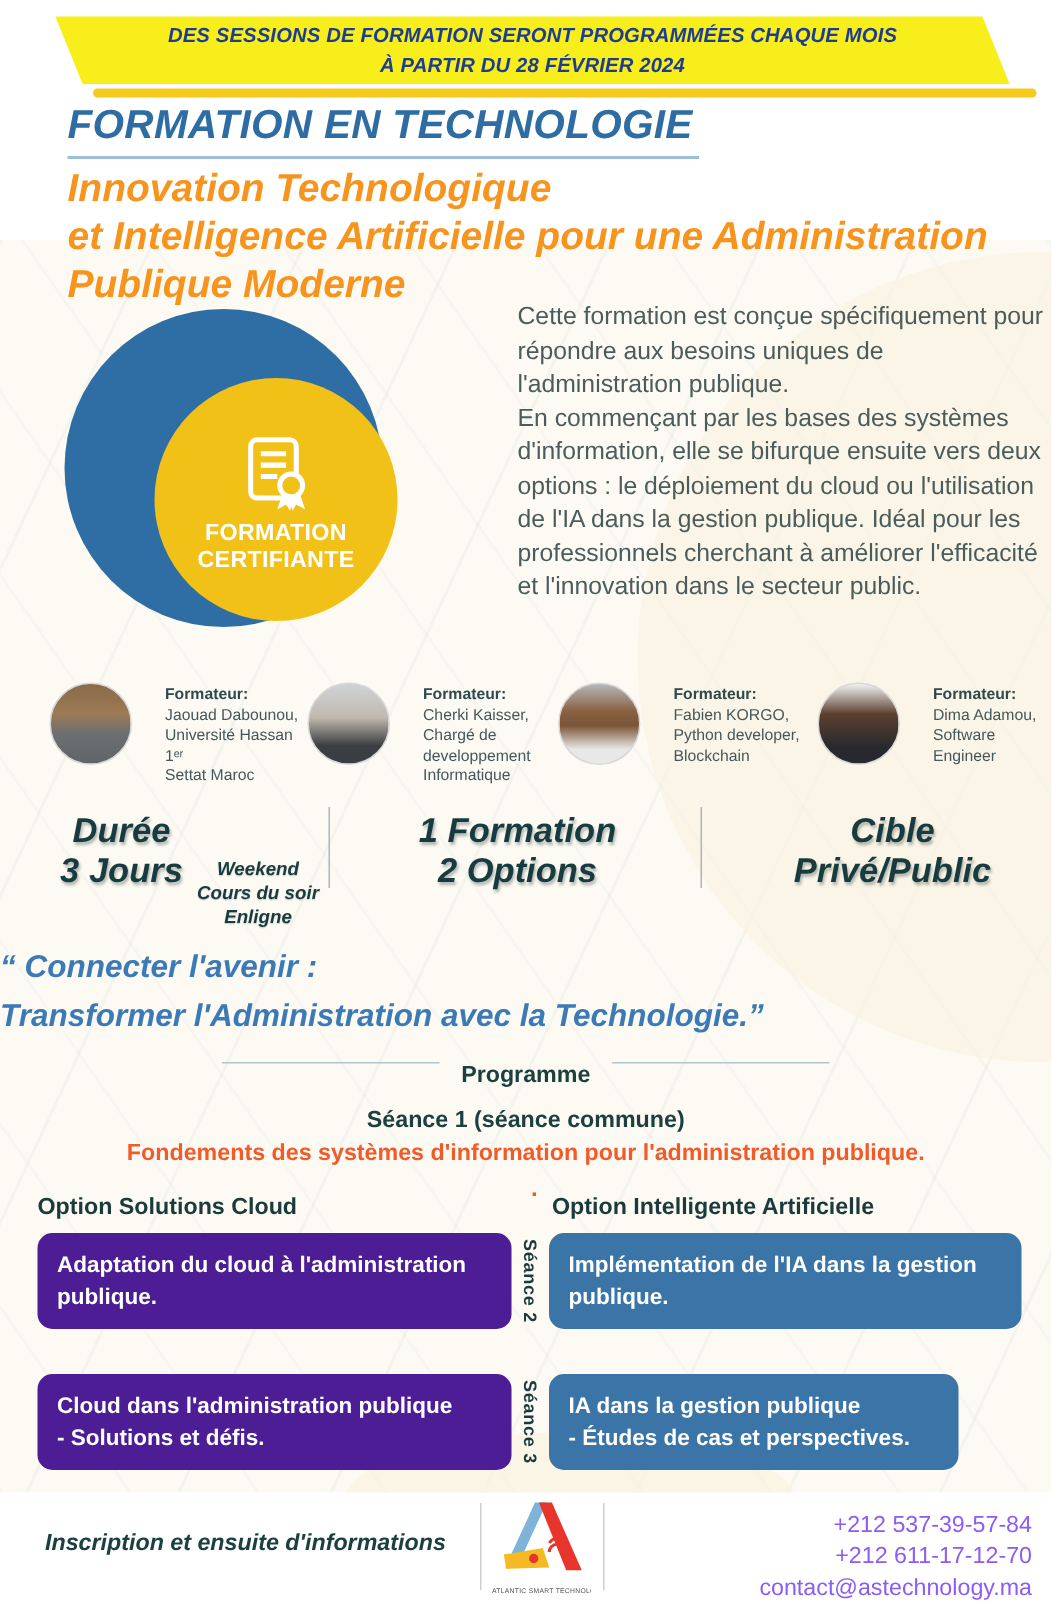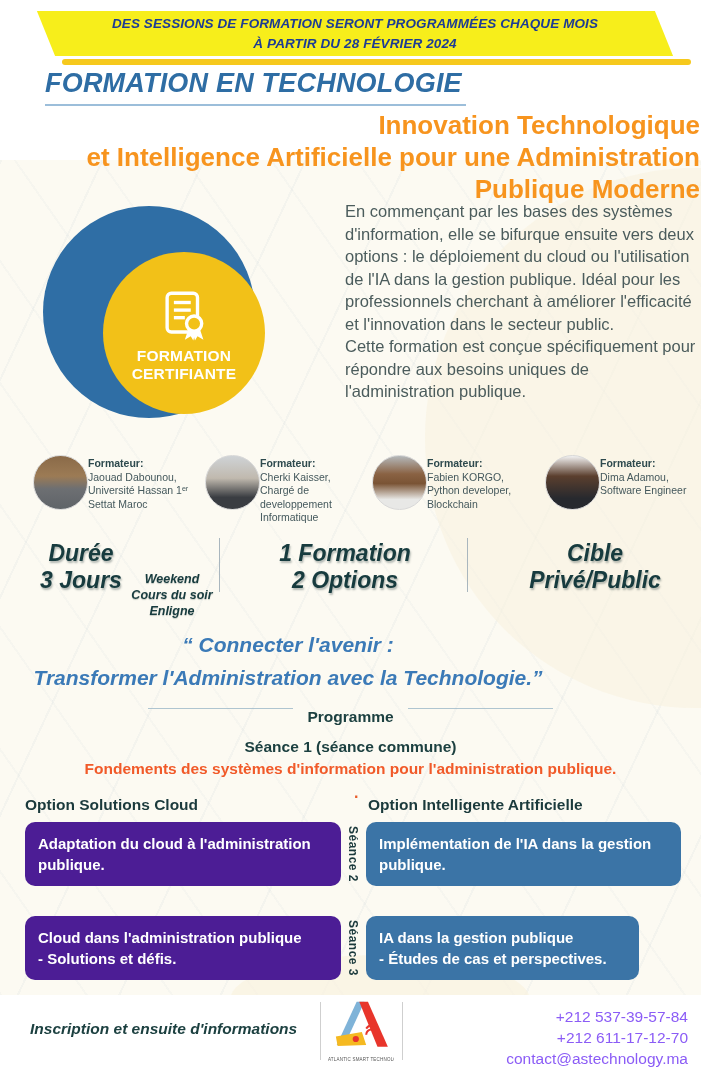--- a/index.html
+++ b/index.html
@@ -21,52 +21,52 @@
 
   
   .banner-bg{position:absolute;left:46px;top:11px;width:618px;height:45px;background:#F7EE1B;transform:skewX(22deg);}
   .banner-text{position:absolute;left:40px;top:14px;width:630px;text-align:center;
     color:#1D3C94;font-weight:bold;font-style:italic;font-size:13.5px;line-height:20px;letter-spacing:.1px;}
   .banner-underline{position:absolute;left:62px;top:59px;width:629px;height:6px;border-radius:4px;background:#F6C91D;}
 
   
   .h1{position:absolute;left:45px;top:68px;color:#2E6DA4;font-weight:bold;font-style:italic;font-size:27px;letter-spacing:.2px;}
   .h1 .underlined{display:inline-block;border-bottom:2px solid #9CBEDA;padding-bottom:5px;padding-right:4px;}
-  .h2{position:absolute;left:45px;top:109px;color:#F7941E;font-weight:bold;font-size:26px;line-height:32px;width:655px;text-align:right;}
+  .h2{position:absolute;left:45px;top:109px;color:#F7941E;font-weight:bold;font-style:italic;font-size:26px;line-height:32px;width:655px;}
 
   
   .blue-circle{position:absolute;left:43px;top:206px;width:212px;height:212px;border-radius:50%;background:#2F6EA5;}
   .gold-circle{position:absolute;left:103px;top:252px;width:162px;height:162px;border-radius:50%;background:#F2C118;
     display:flex;flex-direction:column;align-items:center;justify-content:center;padding-top:6px;box-sizing:border-box;}
   .badge-text{color:#ffffff;font-weight:bold;font-size:15.5px;line-height:18px;text-align:center;margin-top:4px;letter-spacing:.2px;}
 
   
   .description{position:absolute;left:345px;top:200px;width:352px;color:#4B5C5C;font-size:16.5px;line-height:22.5px;}
   .description p{margin:0;}
 
   
   .formateur{position:absolute;top:455px;display:flex;align-items:flex-start;}
   .photo{width:55px;height:55px;border-radius:50%;flex:0 0 55px;border:1px solid #d8d8d8;box-sizing:border-box;}
   .photo-1{background:linear-gradient(180deg,#8a6a48 0%,#9c7b55 38%,#6d6f72 62%,#5f6468 100%);}
   .photo-2{background:linear-gradient(180deg,#cfd3d6 0%,#c0b9ae 42%,#3a3d42 78%);}
   .photo-3{background:linear-gradient(180deg,#b4b8ba 0%,#8a6243 34%,#7a5435 52%,#e8e8e6 82%);}
   .photo-4{background:linear-gradient(180deg,#f2f2f2 0%,#5b3f2e 38%,#27292e 80%);}
-  .formateur .info{margin-left:0;font-size:10.5px;line-height:13.5px;color:#44585C;padding-top:2px;}
+  .formateur .info{margin-left:22px;font-size:10.5px;line-height:13.5px;color:#44585C;padding-top:2px;}
   .formateur .info b{color:#2E4A4E;font-size:10.5px;}
   .preline{white-space:pre-line;}
 
   
   .stat-big{position:absolute;color:#173B3E;font-weight:bold;font-style:italic;font-size:23px;line-height:27px;text-align:center;
     text-shadow:1px 2px 2px rgba(40,60,60,.35);}
   .stat-mode{position:absolute;left:122px;top:543px;width:100px;color:#173B3E;font-weight:bold;font-style:italic;
     font-size:12.5px;line-height:16px;text-align:center;text-shadow:0 1px 1px rgba(40,60,60,.25);margin-top:28px;}
   .vdiv{position:absolute;width:1px;height:54px;top:538px;background:#A9B6BE;}
 
   
-  .quote{position:absolute;left:0;top:628px;width:576px;text-align:center;color:#3B7AB7;font-style:italic;
+  .quote{position:absolute;left:0;top:628px;width:576px;color:#3B7AB7;font-style:italic;
     font-weight:600;font-size:21px;line-height:33px;}
 
   
   .prog-head{position:absolute;left:0;top:708px;width:701px;display:flex;align-items:flex-start;justify-content:center;gap:14px;}
   .prog-line{width:145px;height:1px;background:#8FAEC2;opacity:.7;}
   .prog-title{color:#1C4040;font-weight:bold;font-size:15.5px;}
   .seance1{position:absolute;left:0;top:738px;width:701px;text-align:center;color:#1C4040;font-weight:bold;font-size:15.5px;}
   .fondements{position:absolute;left:0;top:760px;width:701px;text-align:center;color:#F15A29;font-weight:bold;font-size:15.5px;}
   .orange-dot{position:absolute;left:354px;top:789px;color:#E85C2B;font-weight:bold;font-size:16px;line-height:8px;}
 
@@ -123,22 +123,22 @@
       <path d="M37 48 L33 60 L40 56 L43 61 L46 50 Z" fill="#ffffff"></path>
       <path d="M51 48 L55 60 L48 56 L45 61 L42 50 Z" fill="#ffffff"></path>
     </svg>
     <div class="badge-text">
       <div>FORMATION</div>
       <div>CERTIFIANTE</div>
     </div>
   </div>
 
   <div class="description">
+    <p>Cette formation est conçue spécifiquement pour répondre aux besoins uniques de l'administration publique.</p>
     <p>En commençant par les bases des systèmes d'information, elle se bifurque ensuite vers deux options : le déploiement du cloud ou l'utilisation de l'IA dans la gestion publique. Idéal pour les professionnels cherchant à améliorer l'efficacité et l'innovation dans le secteur public.</p>
-    <p>Cette formation est conçue spécifiquement pour répondre aux besoins uniques de l'administration publique.</p>
   </div>
 
   <div class="formateur" style="left:33px;width:168px;">
     <div class="photo photo-1"></div>
     <div class="info">
       <b>Formateur:</b><br>
       <span>Jaouad Dabounou,</span>
       <div class="preline">Université Hassan 1ᵉʳ
 Settat Maroc</div>
     </div>

